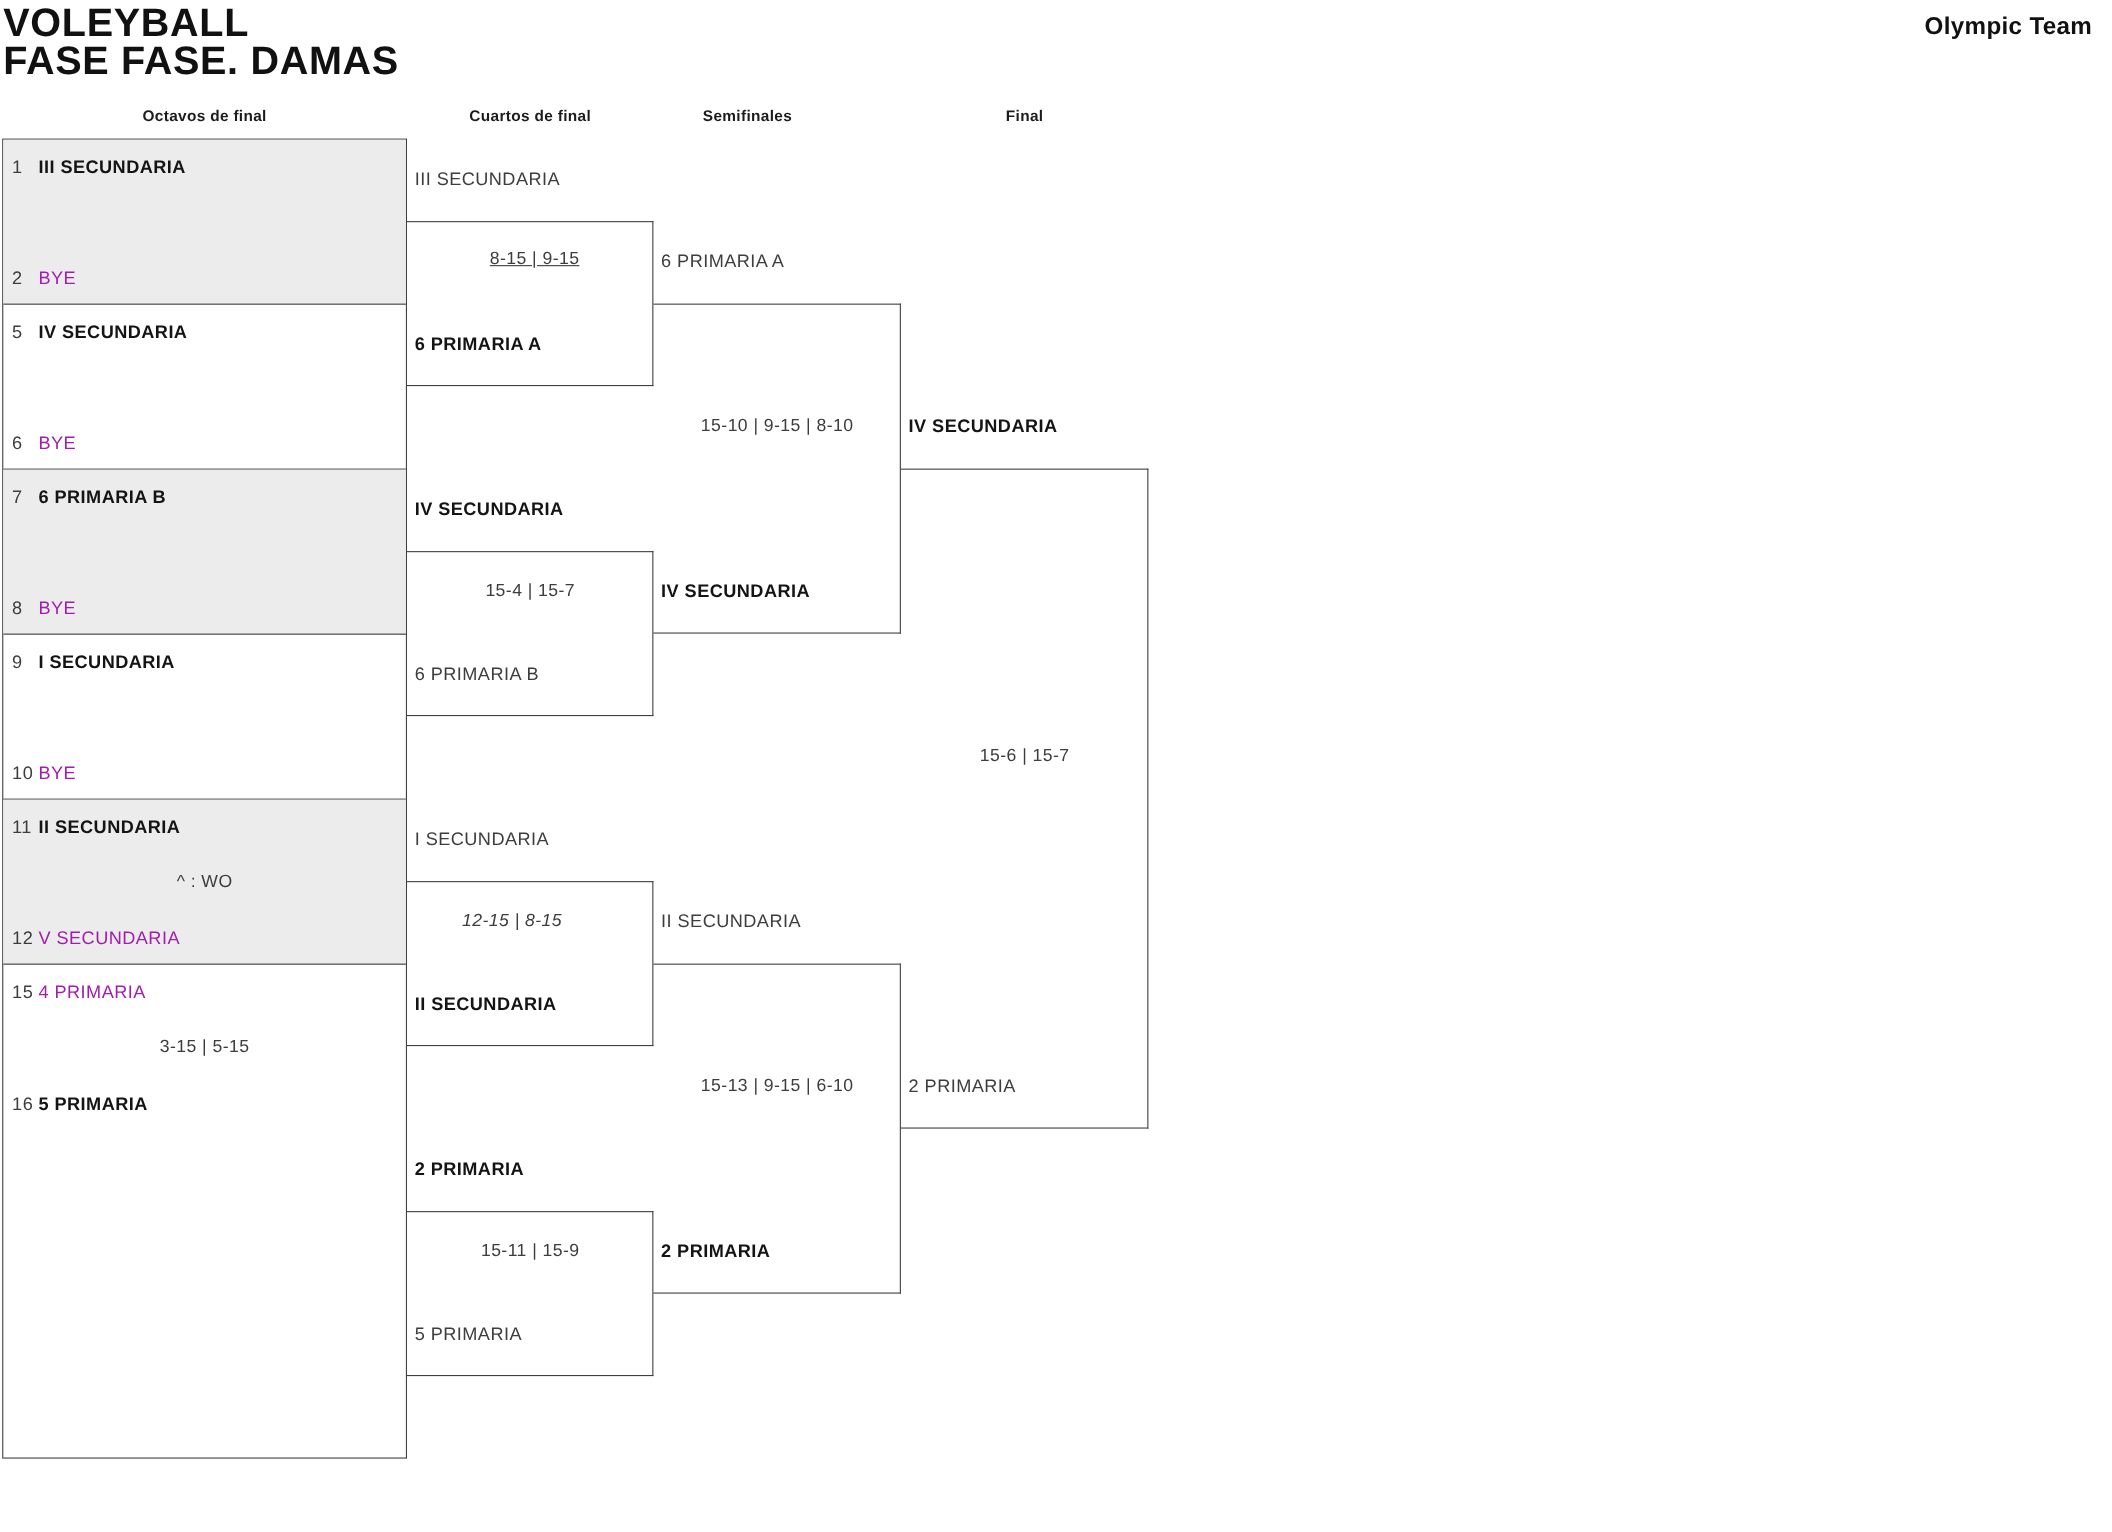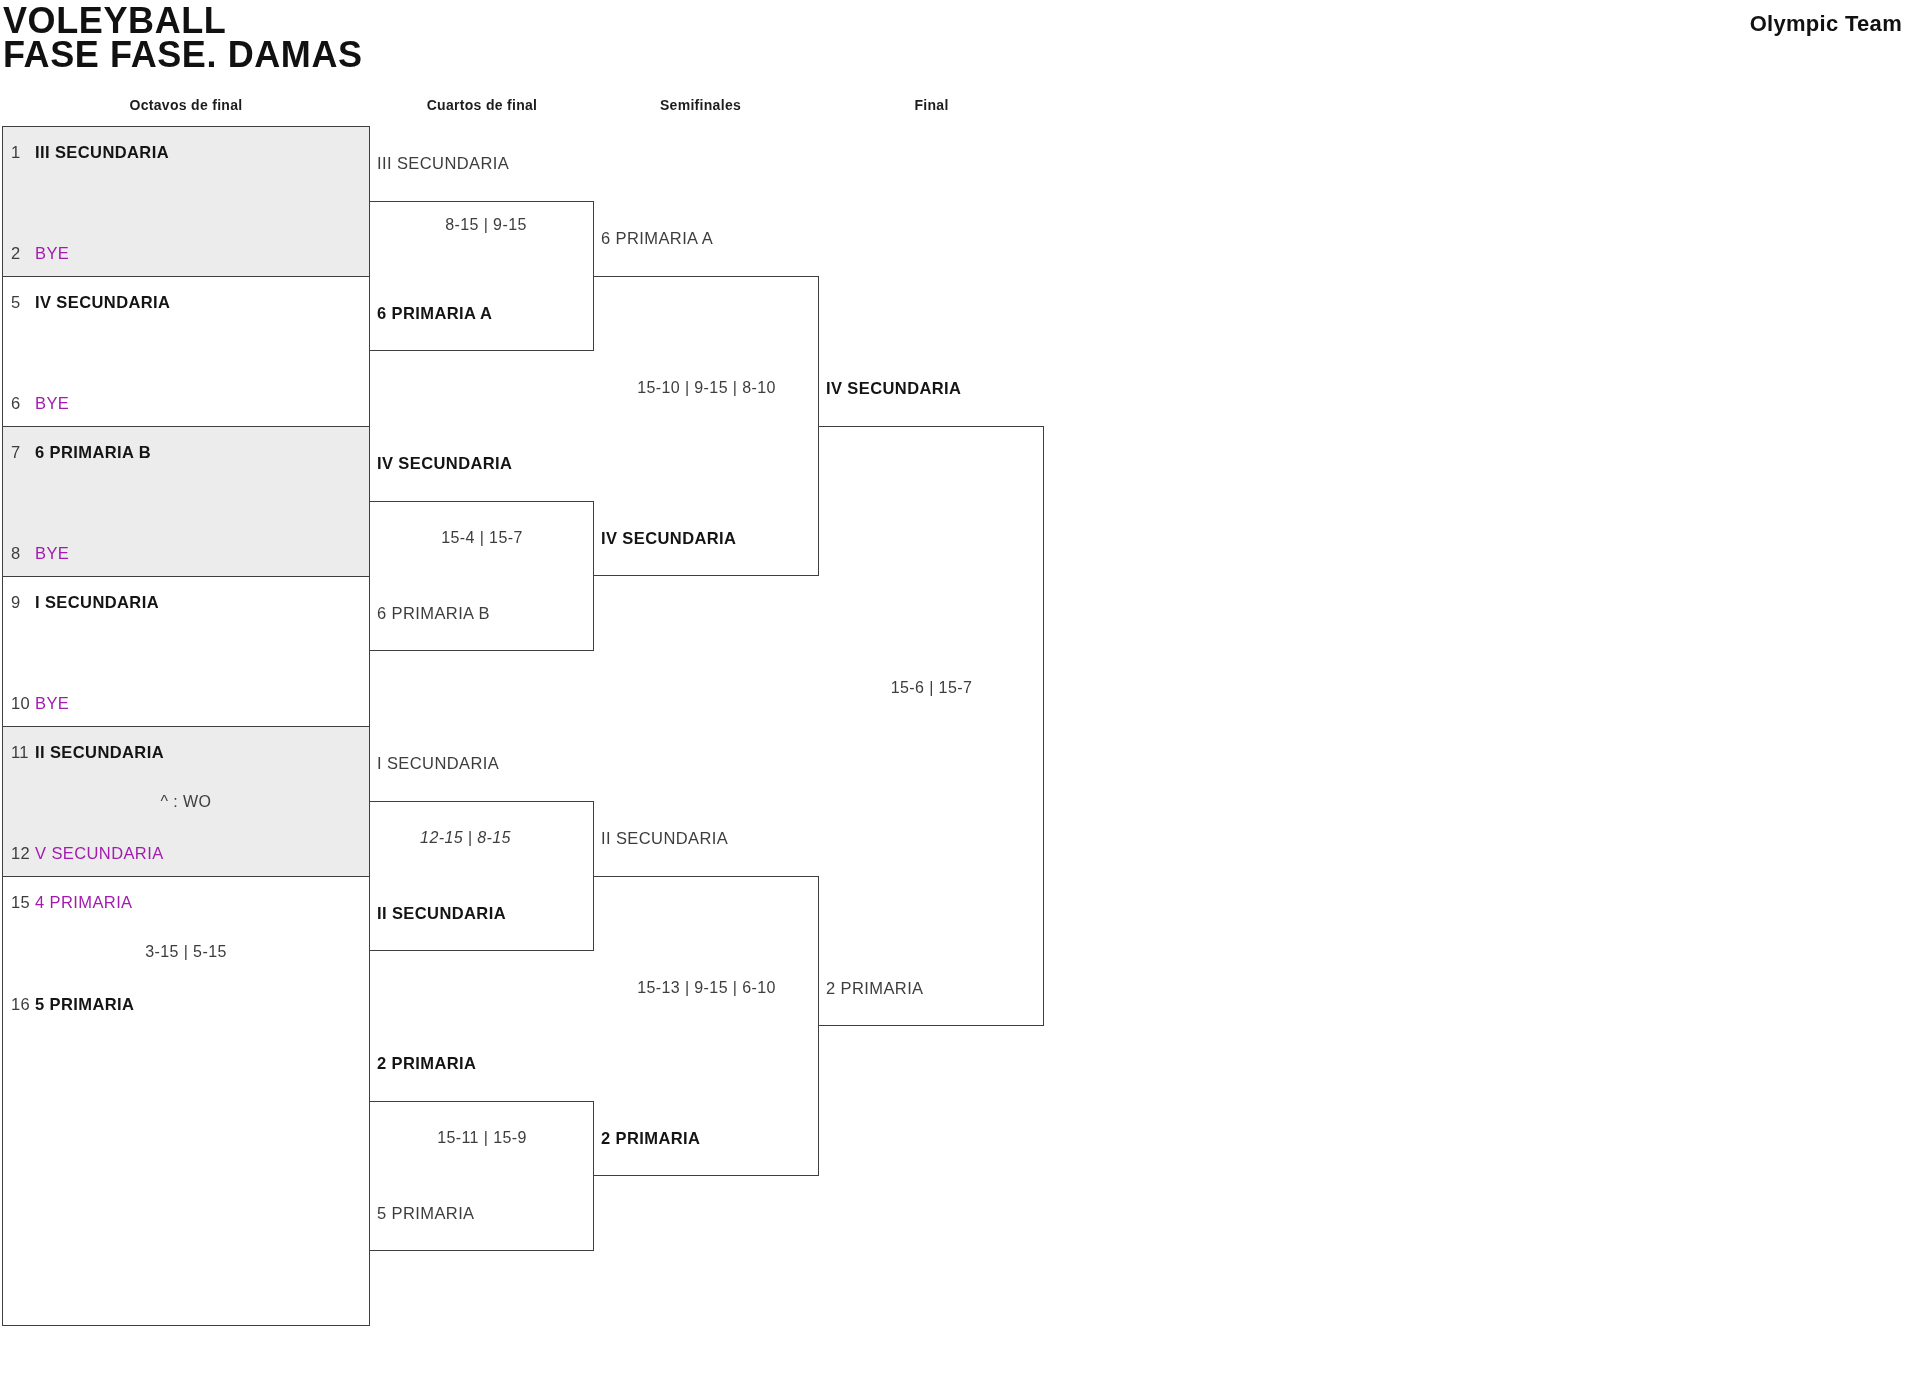--- a/index.html
+++ b/index.html
@@ -45,21 +45,21 @@
 
   <div class="title">
     <div>VOLEYBALL</div>
     <div>FASE FASE. DAMAS</div>
   </div>
 
   <div class="org">Olympic Team</div>
 
   <div class="rhdr" style="left:2px;width:368px;">Octavos de final</div>
   <div class="rhdr" style="left:370px;width:224px;">Cuartos de final</div>
-  <div class="rhdr" style="left:588px;width:225px;">Semifinales</div>
+  <div class="rhdr" style="left:567px;width:225px;">Semifinales</div>
   <div class="rhdr" style="left:819px;width:225px;">Final</div>
 
   <div class="octavos">
 
     <div class="obox">
       <div class="trow t"><span class="seed">1</span><span class="tname win">III SECUNDARIA</span></div>
       <div class="trow b"><span class="seed">2</span><span class="tname">BYE</span></div>
     </div>
 
 
@@ -105,21 +105,21 @@
 
   <div class="blabel" style="left:377px;top:151px;">III SECUNDARIA</div>
   <div class="blabel win" style="left:377px;top:301px;">6 PRIMARIA A</div>
   <div class="blabel win" style="left:377px;top:451px;">IV SECUNDARIA</div>
   <div class="blabel" style="left:377px;top:601px;">6 PRIMARIA B</div>
   <div class="blabel" style="left:377px;top:751px;">I SECUNDARIA</div>
   <div class="blabel win" style="left:377px;top:901px;">II SECUNDARIA</div>
   <div class="blabel win" style="left:377px;top:1051px;">2 PRIMARIA</div>
   <div class="blabel" style="left:377px;top:1201px;">5 PRIMARIA</div>
 
-  <div class="bscore" style="left:370px;top:213px;width:232px;">8-15 | 9-15</div>
+  <div class="bscore" style="left:370px;top:224px;width:232px;text-decoration:underline;">8-15 | 9-15</div>
   <div class="bscore" style="left:370px;top:526px;width:224px;">15-4 | 15-7</div>
   <div class="bscore" style="left:370px;top:826px;width:191px;font-style:italic;">12-15 | 8-15</div>
   <div class="bscore" style="left:370px;top:1126px;width:224px;">15-11 | 15-9</div>
 
   <div class="blabel" style="left:601px;top:226px;">6 PRIMARIA A</div>
   <div class="blabel win" style="left:601px;top:526px;">IV SECUNDARIA</div>
   <div class="blabel" style="left:601px;top:826px;">II SECUNDARIA</div>
   <div class="blabel win" style="left:601px;top:1126px;">2 PRIMARIA</div>
 
   <div class="bscore" style="left:594px;top:376px;width:225px;">15-10 | 9-15 | 8-10</div>

